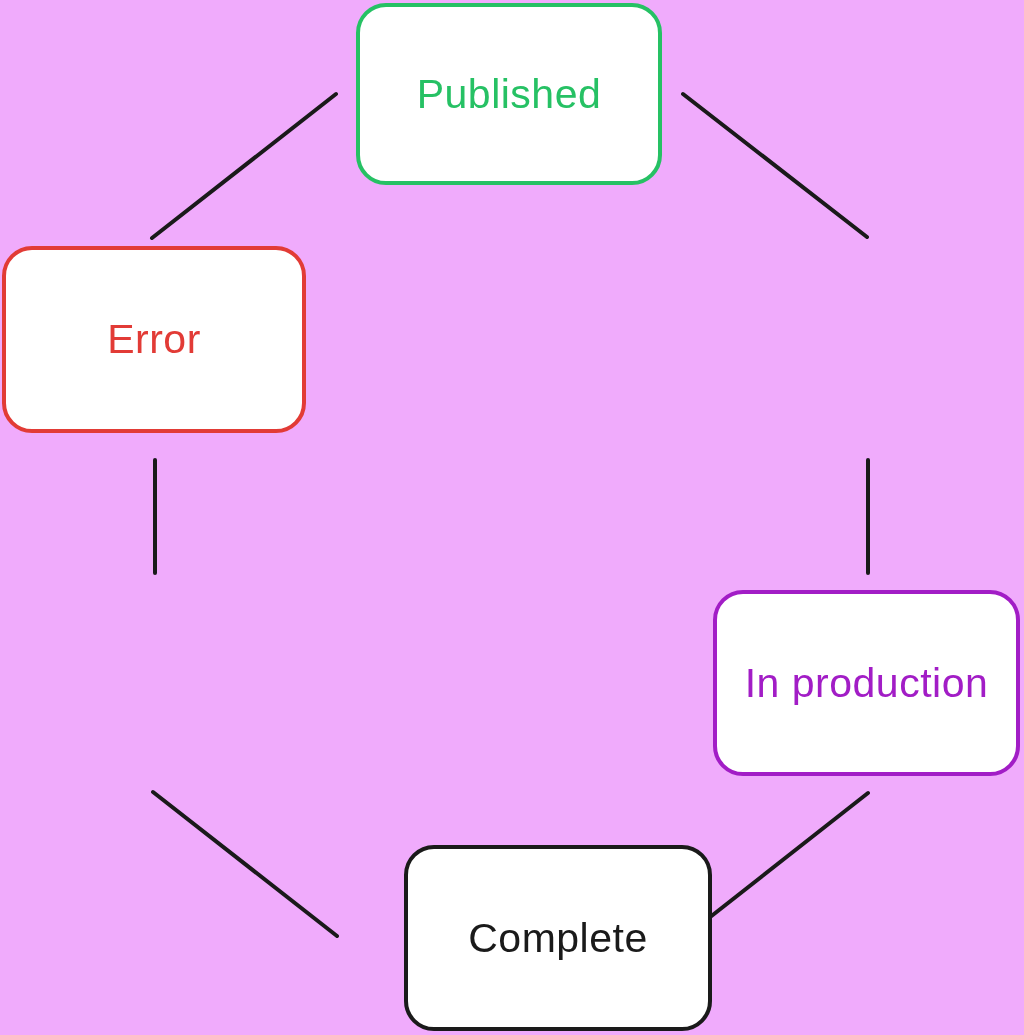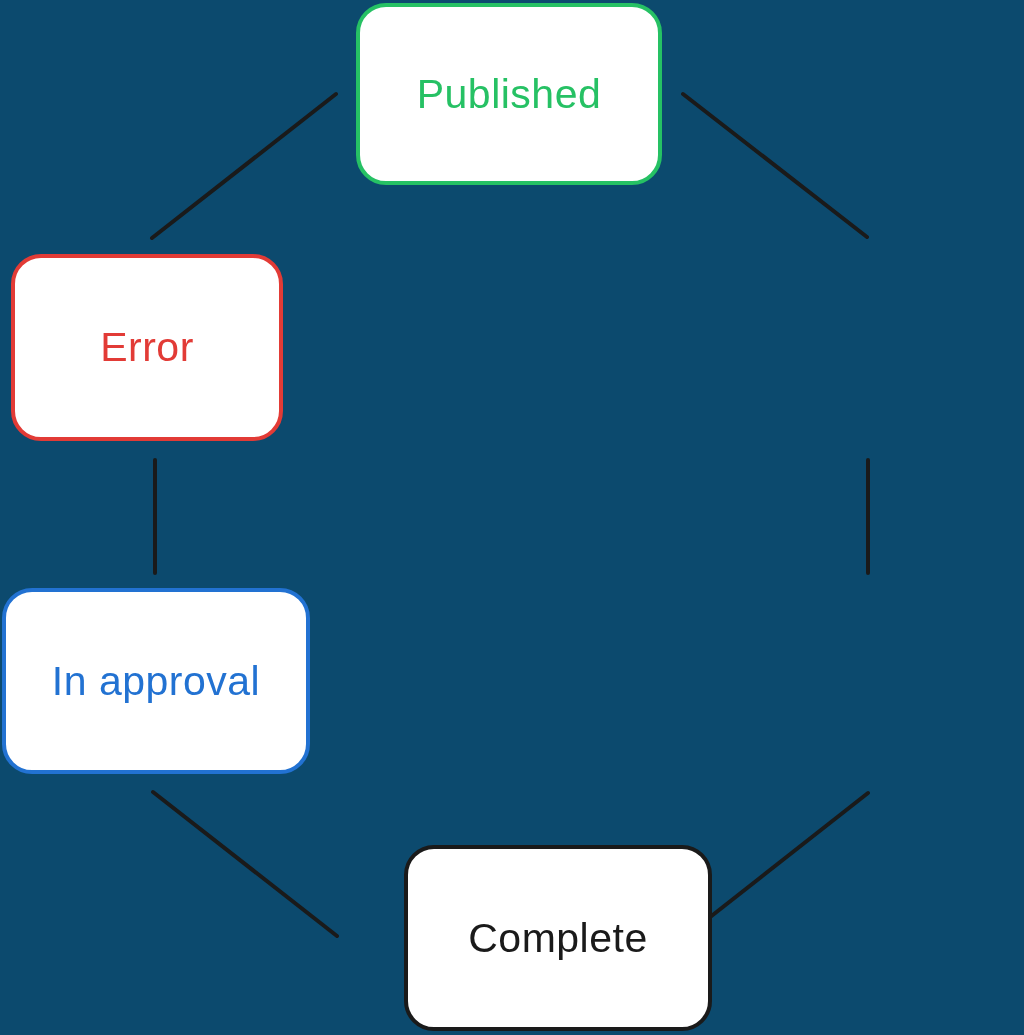--- a/index.html
+++ b/index.html
@@ -5,21 +5,21 @@
   html, body {
     margin: 0;
     padding: 0;
     background: #ffffff;
     font-family: "Liberation Sans", "DejaVu Sans", sans-serif;
   }
   .canvas {
     position: relative;
     width: 1024px;
     height: 1035px;
-    background: #0c4a6e;
+    background: #f0abfc;
     overflow: hidden;
   }
   .edge-layer {
     position: absolute;
     left: 0;
     top: 0;
     width: 1024px;
     height: 1035px;
   }
   .node {
@@ -50,27 +50,27 @@
       <line x1="868" y1="460" x2="868" y2="573" stroke="#1a1a1a" stroke-width="4" stroke-linecap="round"></line>
       <line x1="868" y1="793" x2="686" y2="936" stroke="#1a1a1a" stroke-width="4" stroke-linecap="round"></line>
       <line x1="337" y1="936" x2="153" y2="792" stroke="#1a1a1a" stroke-width="4" stroke-linecap="round"></line>
       <line x1="155" y1="573" x2="155" y2="460" stroke="#1a1a1a" stroke-width="4" stroke-linecap="round"></line>
     </svg>
 
   <div class="node" style="left: 356px; top: 3px; width: 306px; height: 182px; border-color: rgb(38, 193, 100); color: rgb(38, 193, 100);">
     <span class="node-label">Published</span>
   </div>
 
-  <div class="node" style="left: 2px; top: 254px; width: 272px; height: 187px; border-color: rgb(226, 59, 54); color: rgb(226, 59, 54); margin-left: 9px;">
+  <div class="node" style="left: 2px; top: 246px; width: 304px; height: 187px; border-color: rgb(226, 59, 54); color: rgb(226, 59, 54);">
     <span class="node-label">Error</span>
   </div>
 
 
-  <div class="node" style="left: 2px; top: 588px; width: 308px; height: 186px; border-color: rgb(34, 114, 210); color: rgb(34, 114, 210);">
-    <span class="node-label">In approval</span>
+
+  <div class="node" style="left: 713px; top: 590px; width: 307px; height: 186px; border-color: rgb(162, 29, 198); color: rgb(162, 29, 198);">
+    <span class="node-label">In production</span>
   </div>
-
 
   <div class="node" style="left: 356px; top: 845px; width: 308px; height: 186px; border-color: rgb(26, 26, 26); color: rgb(26, 26, 26); margin-left: 48px;">
     <span class="node-label">Complete</span>
   </div>
 
 </div>
 
 </body></html>

